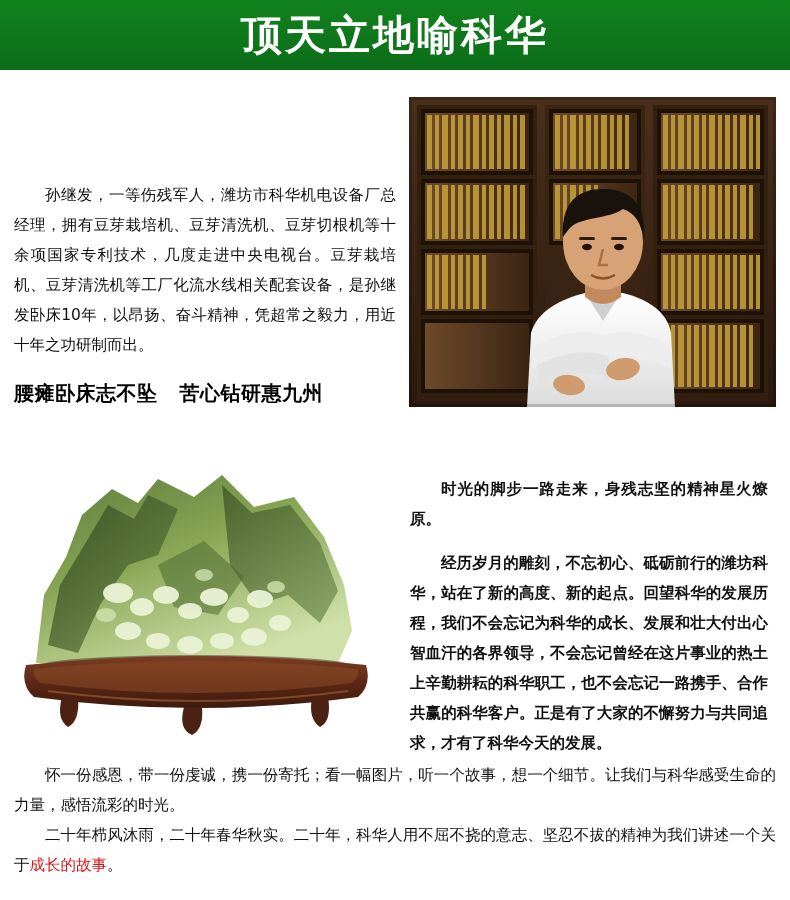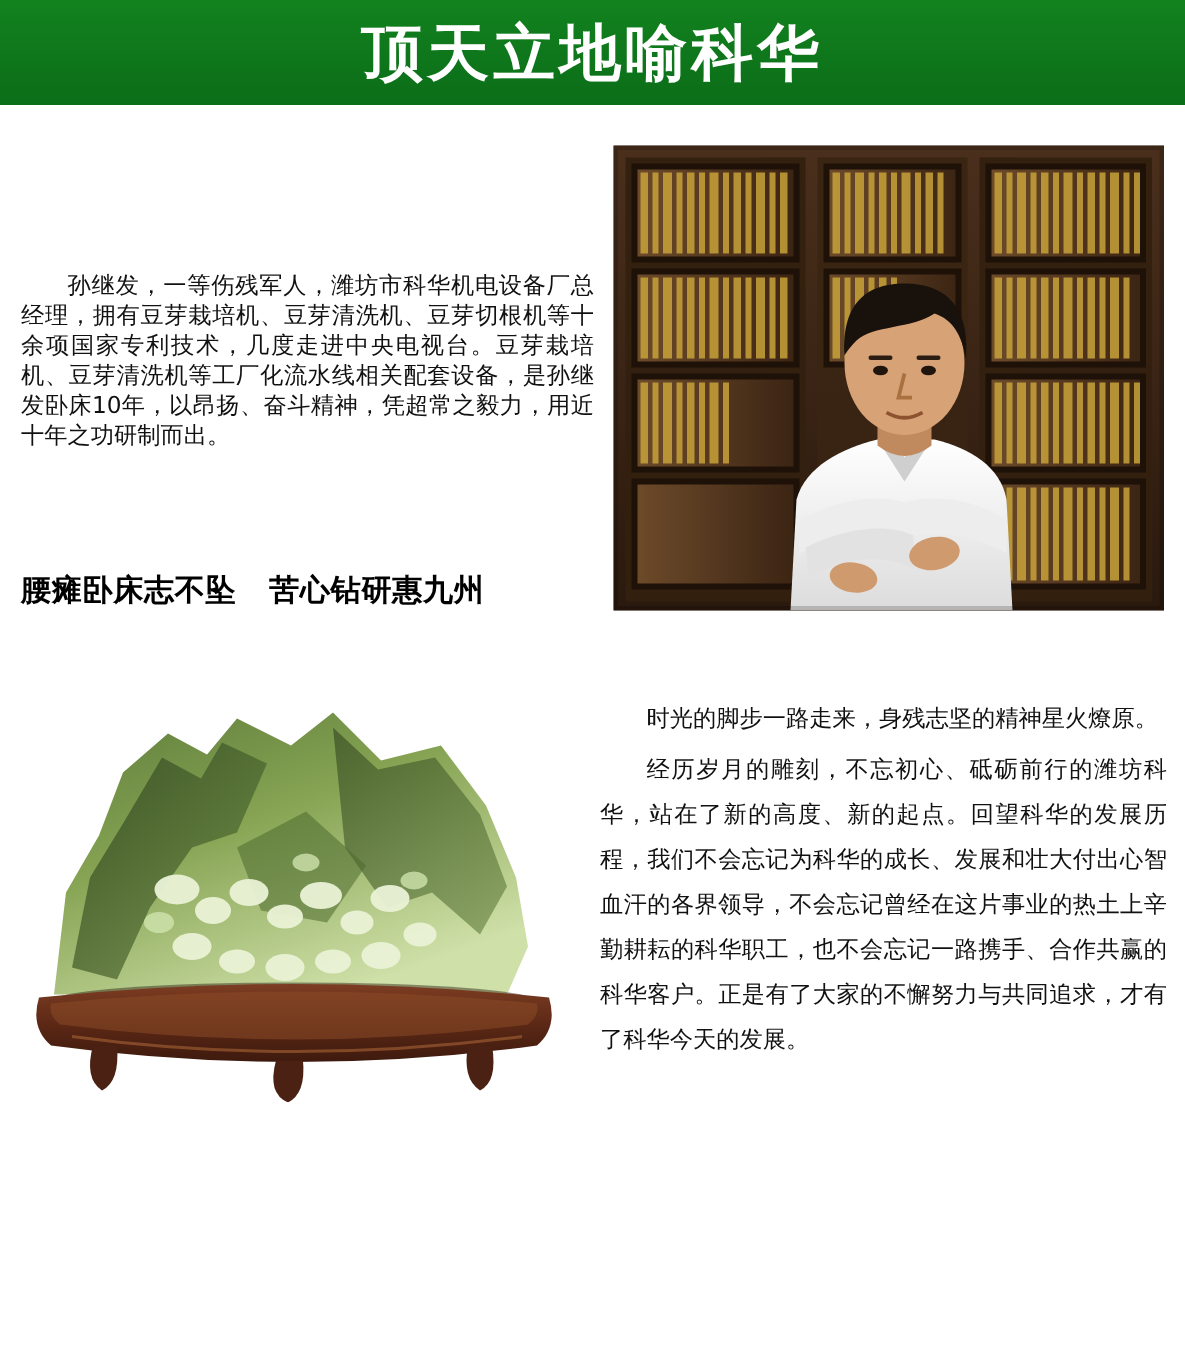--- a/index.html
+++ b/index.html
@@ -78,21 +78,21 @@
   .founder-photo svg {
     display: block;
   }
 
   .founder-text {
     position: absolute;
     left: 14px;
     top: 180px;
     width: 382px;
     font-size: 15.5px;
-    line-height: 20px;
+    line-height: 30px;
     color: #111111;
     text-align: justify;
     text-indent: 2em;
     font-family: "DejaVu Sans", "Liberation Sans", sans-serif;
   }
 
   .slogan {
     position: absolute;
     left: 14px;
     top: 380px;
@@ -123,22 +123,23 @@
     left: 396px;
     top: 460px;
     width: 386px;
     font-size: 15.5px;
     line-height: 30px;
     color: #111111;
     text-align: justify;
     font-family: "DejaVu Sans", "Liberation Sans", sans-serif;
   }
   .right-text p {
-    margin: 4px;
+    margin: 14px;
     text-indent: 2em;
+    font-weight: bold;
   }
 
   
   .bottom-text {
     position: absolute;
     left: 14px;
     top: 760px;
     width: 762px;
     font-size: 15.5px;
     line-height: 30px;
@@ -421,14 +422,20 @@
 
       <path d="M40 246 Q188 266 340 246" fill="none" stroke="#9a5a31" stroke-width="2" opacity="0.7"></path>
     </svg>
   </div>
 
   <div class="right-text">
     <p>时光的脚步一路走来，身残志坚的精神星火燎原。</p>
     <p>经历岁月的雕刻，不忘初心、砥砺前行的潍坊科华，站在了新的高度、新的起点。回望科华的发展历程，我们不会忘记为科华的成长、发展和壮大付出心智血汗的各界领导，不会忘记曾经在这片事业的热土上辛勤耕耘的科华职工，也不会忘记一路携手、合作共赢的科华客户。正是有了大家的不懈努力与共同追求，才有了科华今天的发展。</p>
   </div>
 
+  <div class="bottom-text">
+    <p>怀一份感恩，带一份虔诚，携一份寄托；看一幅图片，听一个故事，想一个细节。让我们与科华感受生命的力量，感悟流彩的时光。</p>
+    <p>
+      <span>二十年栉风沐雨，二十年春华秋实。二十年，科华人用不屈不挠的意志、坚忍不拔的精神为我们讲述一个关于</span><span class="accent">成长的故事</span><span>。</span>
+    </p>
+  </div>
 
 </div>
 
 </body></html>

